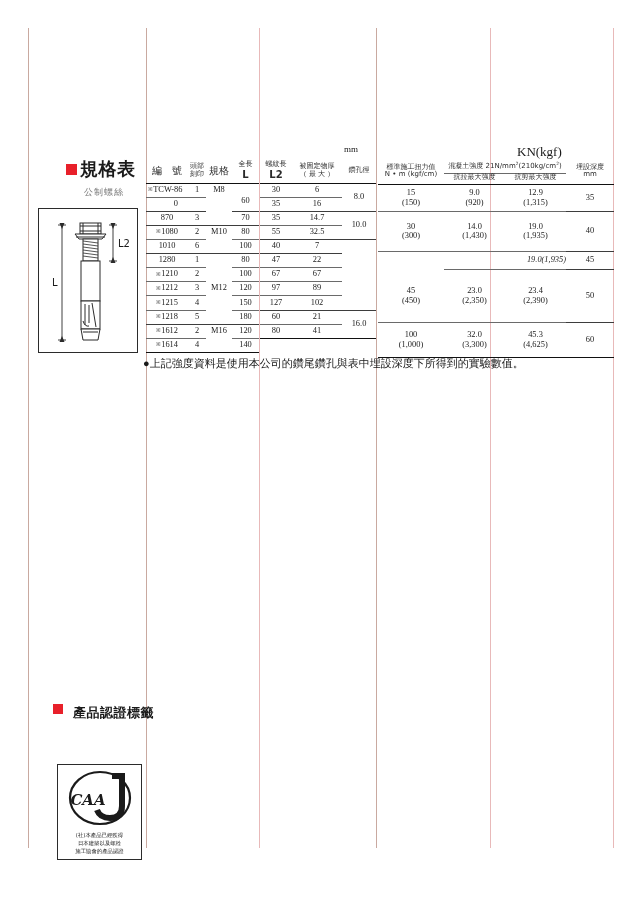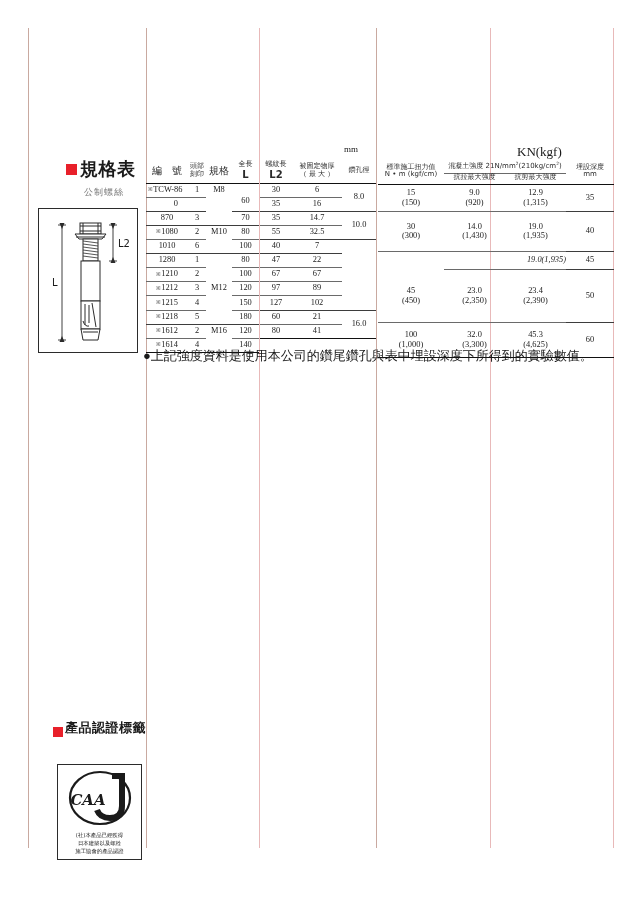--- a/index.html
+++ b/index.html
@@ -65,24 +65,24 @@
     height: 145px;
     border: 1.6px solid #2b2b2b;
     background: #fff;
     box-sizing: border-box;
   }
 
   
   .cert-title {
     position: absolute;
     left: 53px;
-    top: 719px;
+    top: 704px;
     display: flex;
-    align-items: flex-end;
-    gap: 2px;
+    align-items: flex-start;
+    gap: 10px;
     white-space: nowrap;
   }
   .cert-title-text {
     font-size: 13px;
     font-weight: bold;
     letter-spacing: 0.5px;
     font-family: "DejaVu Sans", "Liberation Sans", sans-serif;
   }
   .cert-box {
     position: absolute;
@@ -158,22 +158,22 @@
   
   #tableC { left: 378px; top: 161px; width: 236px; }
   #tableC td { height: 13.1px; }
   .two-line { line-height: 1.18; }
 
   .sup { font-size: 0.62em; vertical-align: super; }
 
   .footnote {
     position: absolute;
     left: 143px;
-    top: 347px;
-    font-size: 13px;
+    top: 356px;
+    font-size: 11px;
     white-space: nowrap;
     font-family: Liberation Serif, serif;
   }
 </style>
 </head>
 <body>
 
 <div id="guides">
     <div class="guide dark" style="left: 28px;"></div>
     <div class="guide dark" style="left: 146px;"></div>

